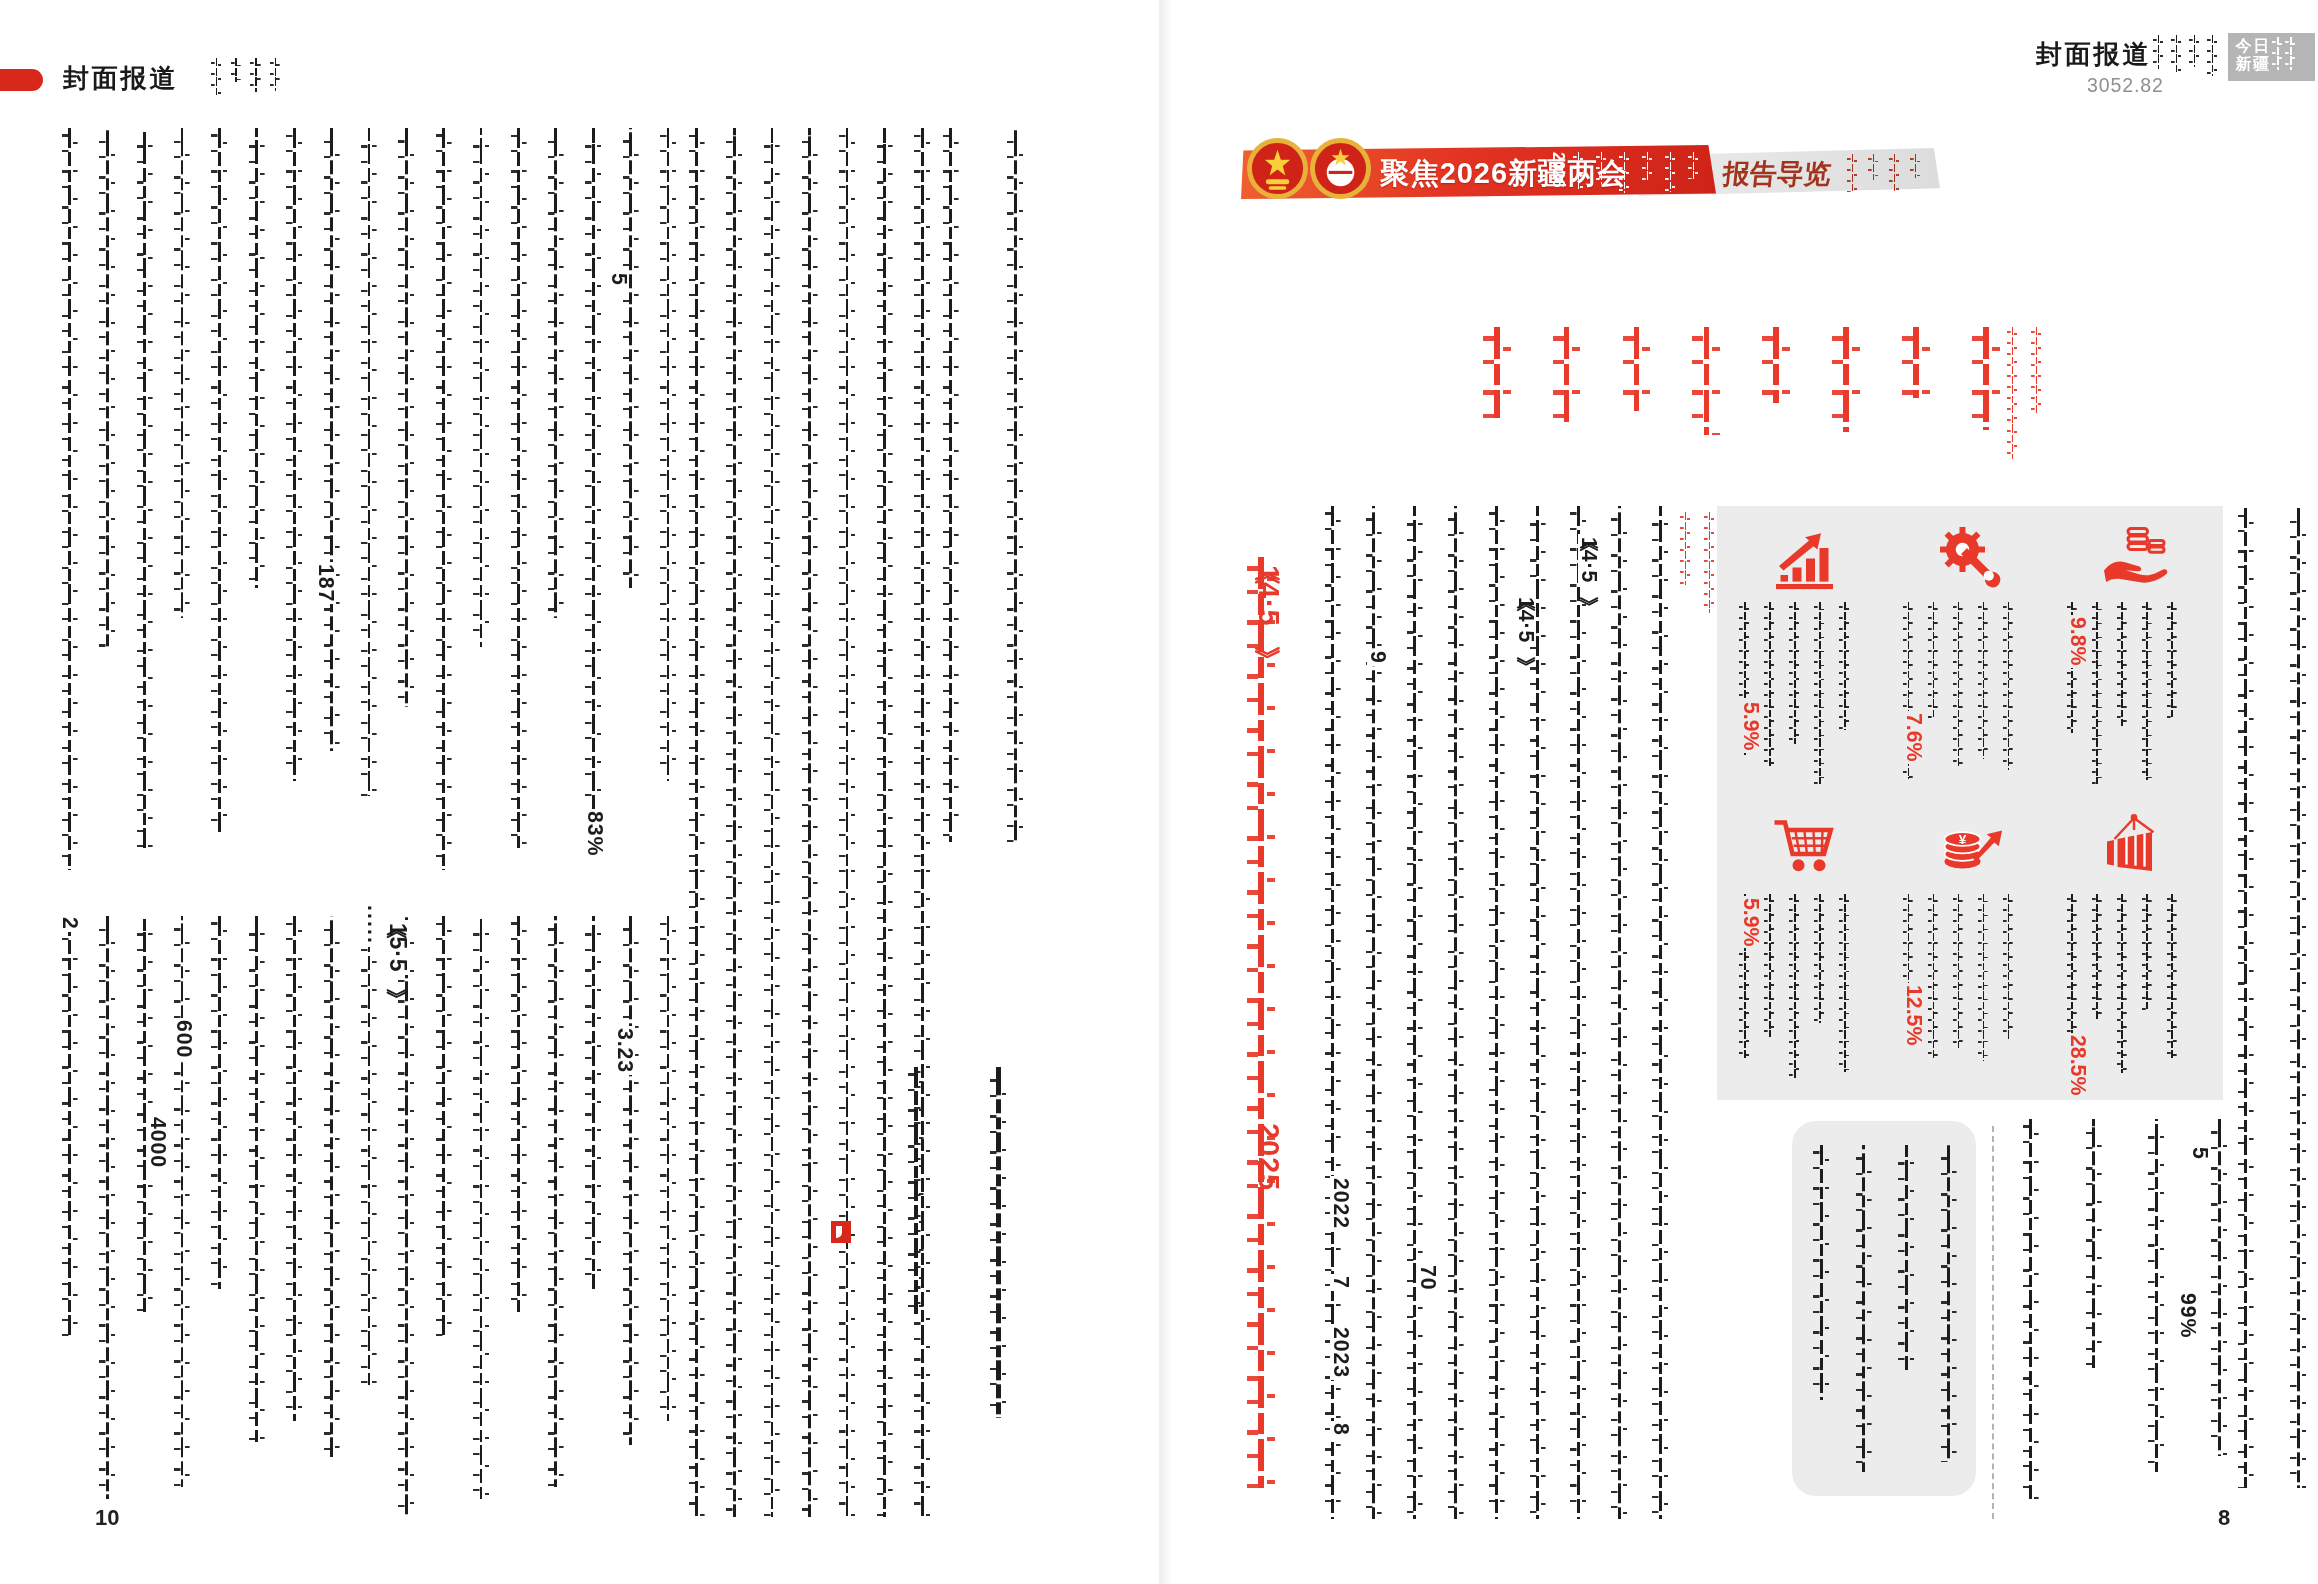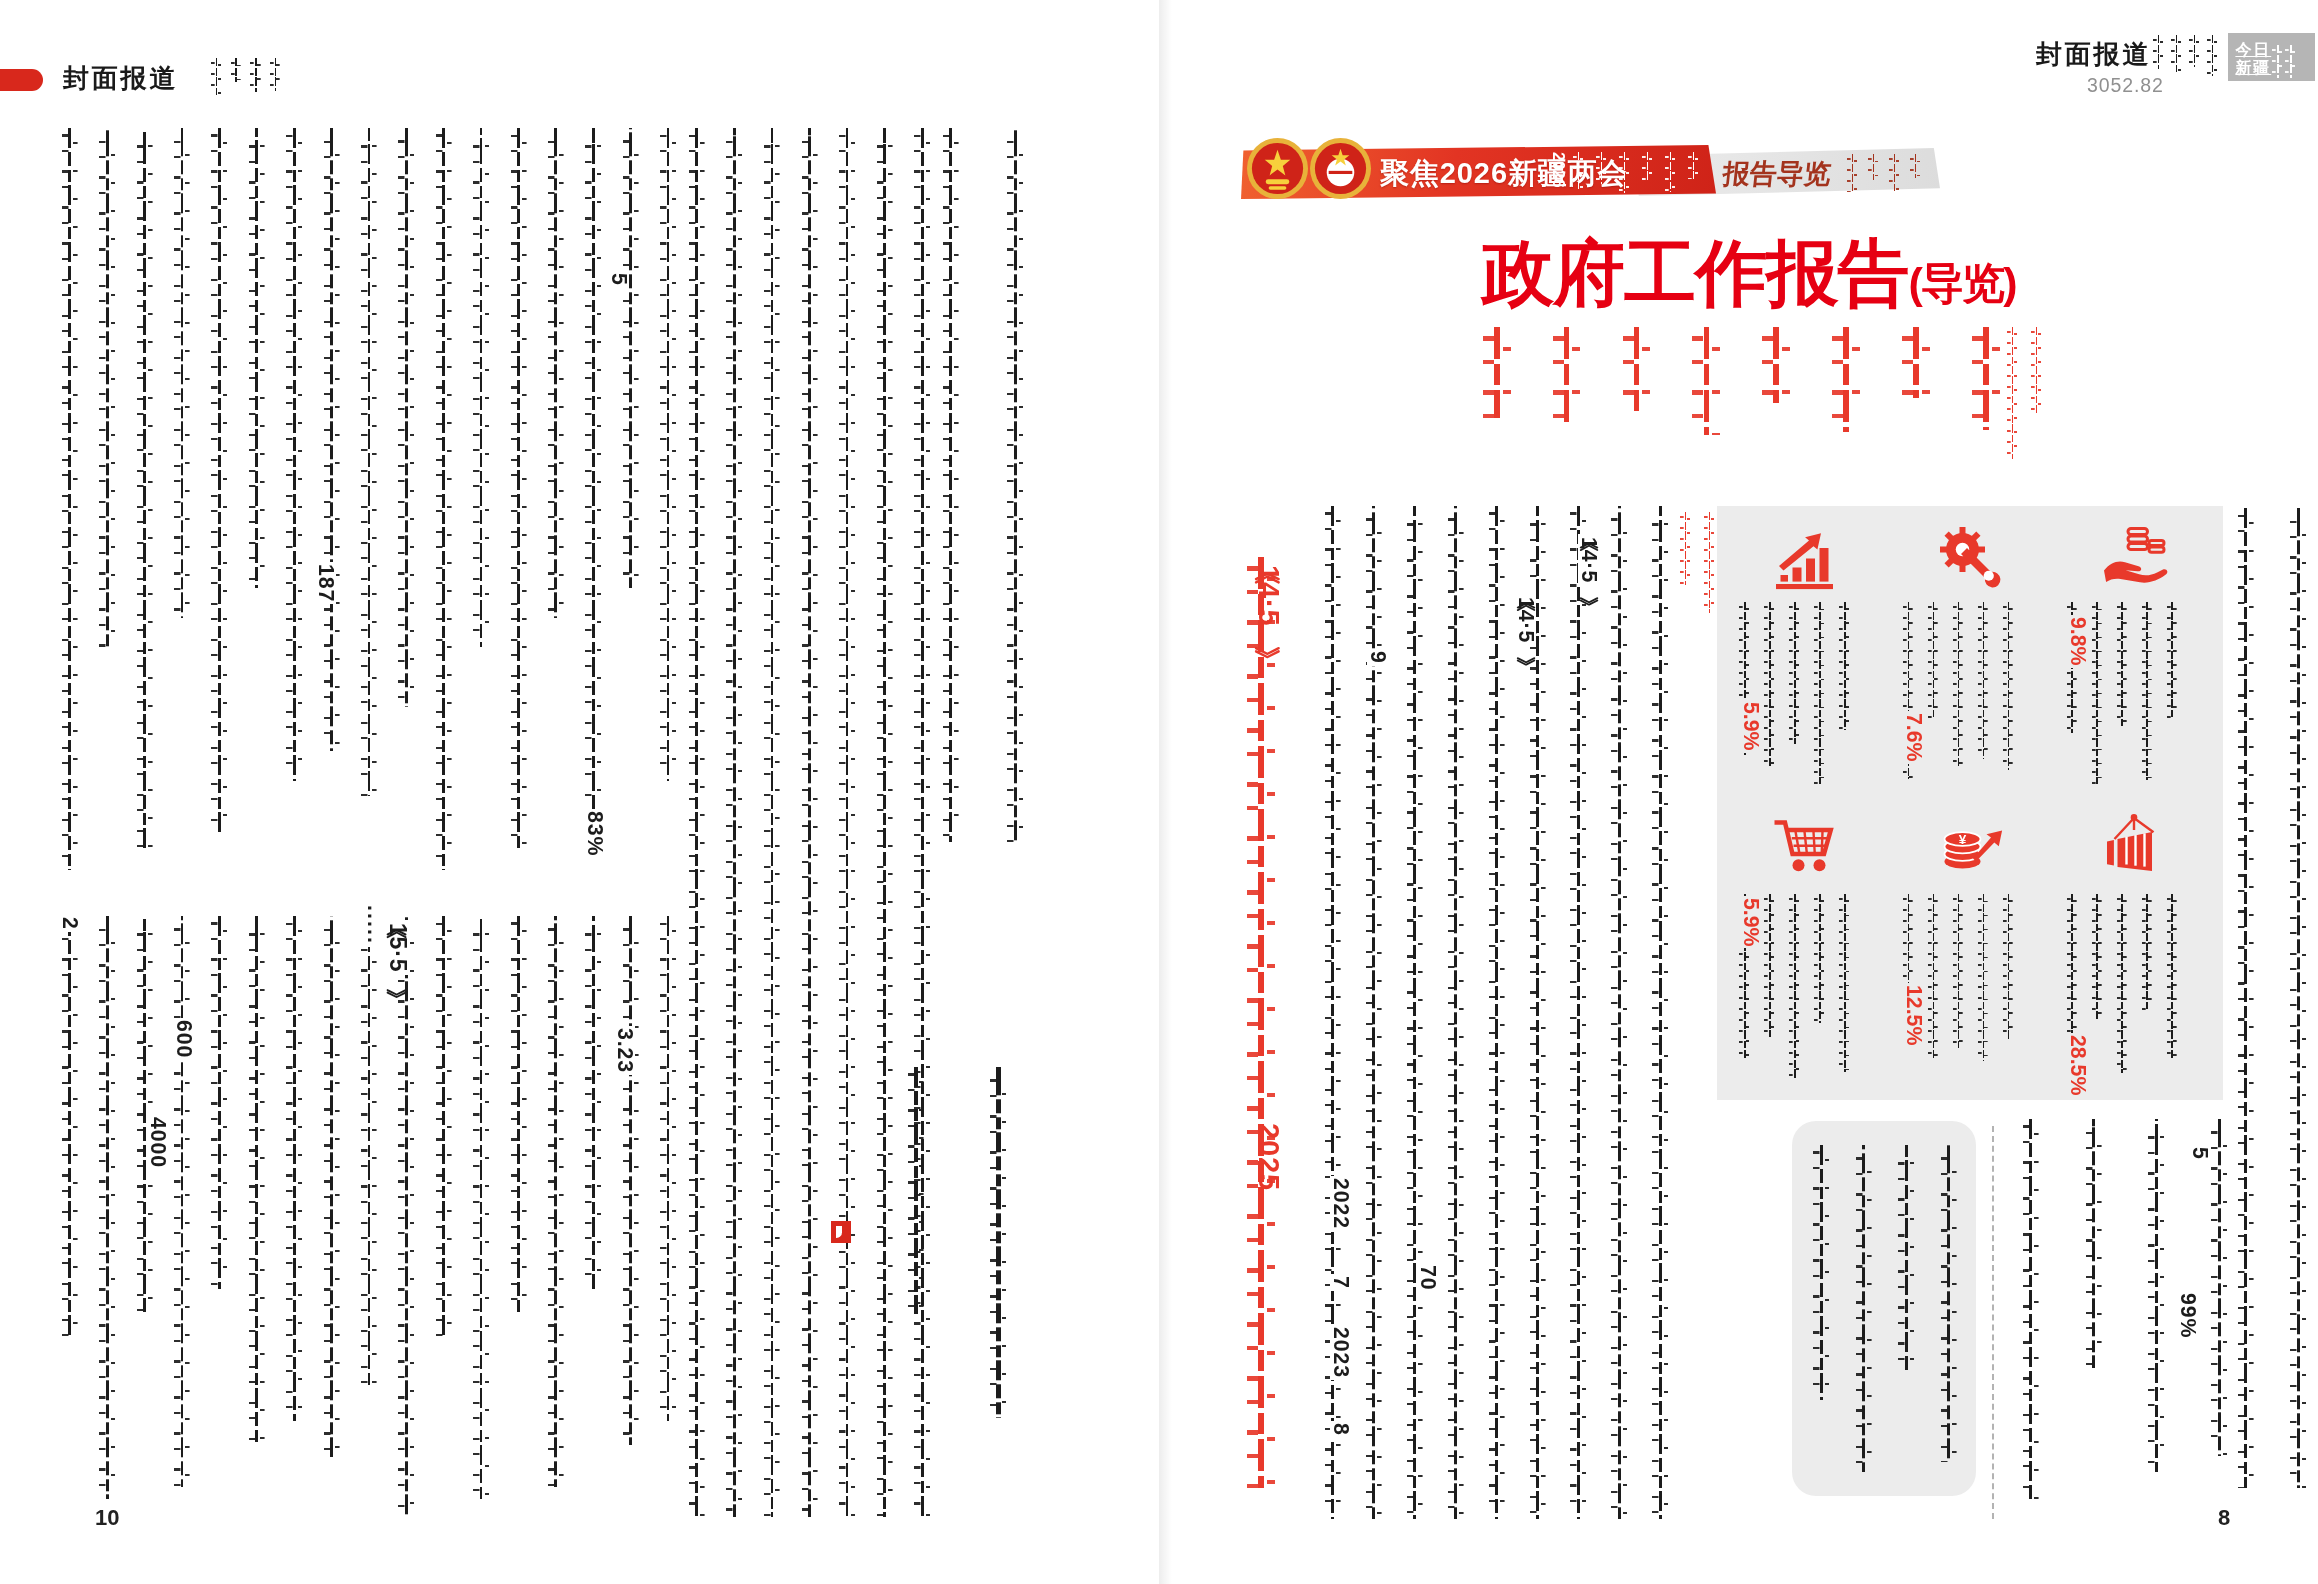--- a/index.html
+++ b/index.html
@@ -55,21 +55,21 @@
   .mnnum{position:absolute;writing-mode:vertical-rl;background:#fff;color:#1c1c1c;
     font-weight:700;font-size:21.3px;line-height:1;padding:1.9px 0;letter-spacing:0.9px;}
   .mnnum.red{color:var(--red);background:transparent;}
   .mnnum.big{font-size:29px;font-weight:800;}
 
   
   .kicker{font-weight:700;font-size:26px;letter-spacing:2.8px;color:#1a1a1a;}
   .red-blob{position:absolute;background:#d8281c;border-radius:0 11px 11px 0;}
   .issue{position:absolute;color:#909090;font-size:19.5px;letter-spacing:0.9px;}
   .masthead{position:absolute;background:var(--graybox);color:#fff;display:flex;gap:1px;
-    align-items:flex-end;padding:3.7px 7.4px;text-decoration:underline;}
+    align-items:flex-start;padding:3.7px 7.4px;}
   .masthead .lines{font-size:16px;font-weight:700;line-height:1.15;letter-spacing:1.9px;}
 
   
   .ribbon{position:absolute;background:linear-gradient(100deg,#f0612f 0%,#e23423 45%,#cf2318 100%);
     clip-path:polygon(0.5% 10%,98.4% 0%,100% 90%,0% 100%);box-shadow:0 3.7px 7.4px rgba(0,0,0,.18);}
   .ribbon-tail{position:absolute;background:linear-gradient(100deg,#ececec,#dcdcdc);
     clip-path:polygon(0 16%,98% 0,100% 84%,2.2% 100%);}
   .focus-zh{position:absolute;color:#fff;font-weight:800;font-size:29px;letter-spacing:0.9px;
     text-shadow:0 0.9px 1.9px rgba(120,0,0,.4);}
   .nav-zh{position:absolute;color:var(--darkred);font-weight:800;font-size:27px;transform:skewX(-6deg);}
@@ -236,24 +236,20 @@
         <span class="mncol" style="height: 66%;"></span>
       </div>
     <div class="nav-zh" style="left:564px;top:156px;">报告导览</div>
     <div class="mn sm dkred" style="left:688px;top:154px;width:74px;height:39px;">
         <span class="mncol" style="height: 97%;"></span>
         <span class="mncol" style="height: 66%;"></span>
         <span class="mncol" style="height: 95%;"></span>
         <span class="mncol" style="height: 62%;"></span>
       </div>
 
-    <div class="title-row" style="left:323px;top:226px;">
-      <span class="title-main">政府工作报告</span>
-      <span class="title-paren">(导览)</span>
-    </div>
     <div class="mn big red" style="left:323px;top:327px;width:519px;height:108px;" title="ᠵᠠᠰᠠᠭ ᠤᠨ ᠣᠷᠳᠣᠨ ᠤ ᠠᠵᠢᠯ ᠤᠨ ᠢᠯᠡᠳᠬᠡᠯ">
         <span class="mncol" style="height: 84%;"></span>
         <span class="mncol" style="height: 90%;"></span>
         <span class="mncol" style="height: 78%;"></span>
         <span class="mncol" style="height: 100%;"></span>
         <span class="mncol" style="height: 70%;"></span>
         <span class="mncol" style="height: 97%;"></span>
         <span class="mncol" style="height: 66%;"></span>
         <span class="mncol" style="height: 95%;"></span>
       </div>

